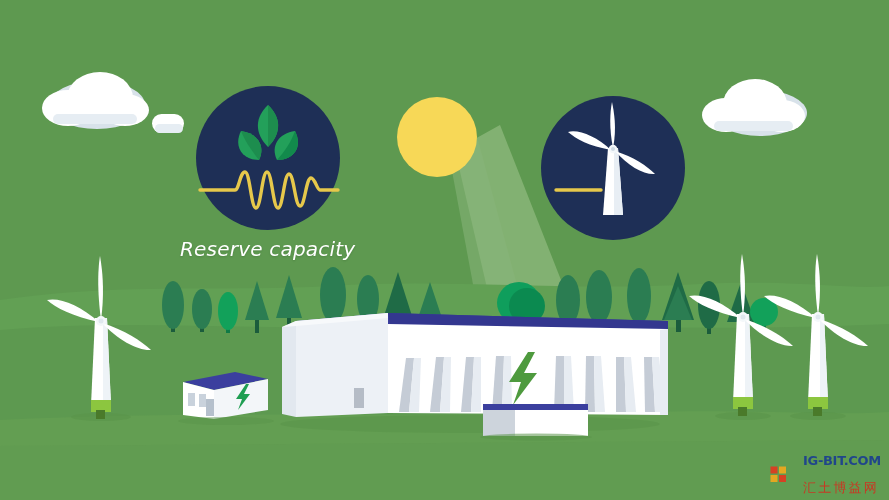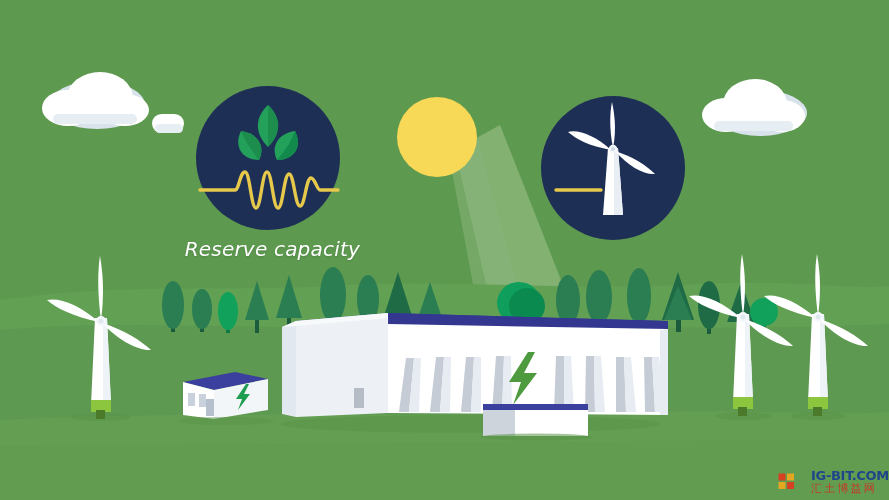--- a/index.html
+++ b/index.html
@@ -13,46 +13,46 @@
   .layer{position:absolute;left:0;top:0;width:889px;height:500px;}
   svg{display:block;}
 
   .label{
     position:absolute;
     color:#ffffff;
     font-family:"DejaVu Sans",sans-serif;
     font-style:italic;
     font-size:20px;
     line-height:25px;
-    text-align:right;
+    text-align:left;
     letter-spacing:0.2px;
     white-space:pre-line;
     text-shadow:0 1px 2px rgba(20,50,20,0.18);
   }
   #label-reserve{left:180px;top:237px;width:180px;}
   #label-smart{left:525px;top:235px;width:180px;}
 
   #watermark{
-    position:absolute;right:0;bottom:6px;
+    position:absolute;right:8px;bottom:6px;
     display:flex;align-items:center;gap:16px;
     opacity:.92;
   }
   #watermark .wm-mark{
     width:17px;height:17px;flex:0 0 17px;
     position:relative;
   }
   #watermark .wm-text{display:flex;flex-direction:column;line-height:1;}
   #watermark .wm-main{
     font-family:"DejaVu Sans",sans-serif;
     font-weight:bold;font-size:13px;color:#1b3f8f;
     letter-spacing:-.3px;
   }
   #watermark .wm-sub{
     font-family:"DejaVu Sans",sans-serif;
-    font-size:11px;color:#d03020;letter-spacing:2.2px;margin-top:1px;
+    font-size:13px;color:#d03020;letter-spacing:2.2px;margin-top:14px;
   }
 </style>
 </head>
 <body>
 
 <div id="scene">
 
   <svg class="layer" width="889" height="500" viewBox="0 0 889 500">
     <rect x="0" y="0" width="889" height="500" fill="#5e9950"></rect>
 

